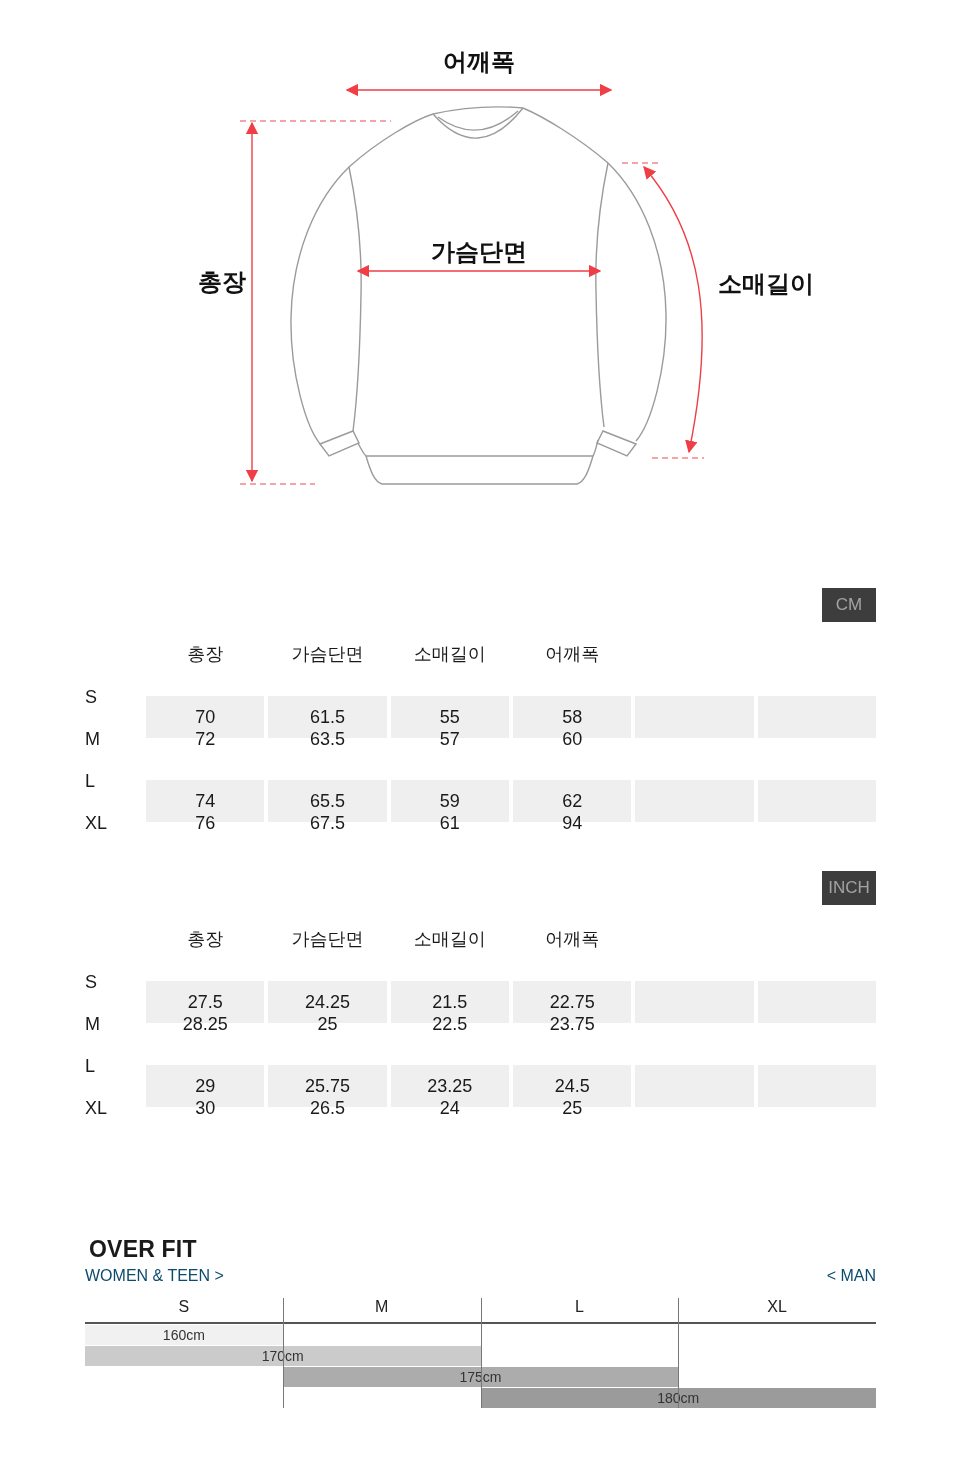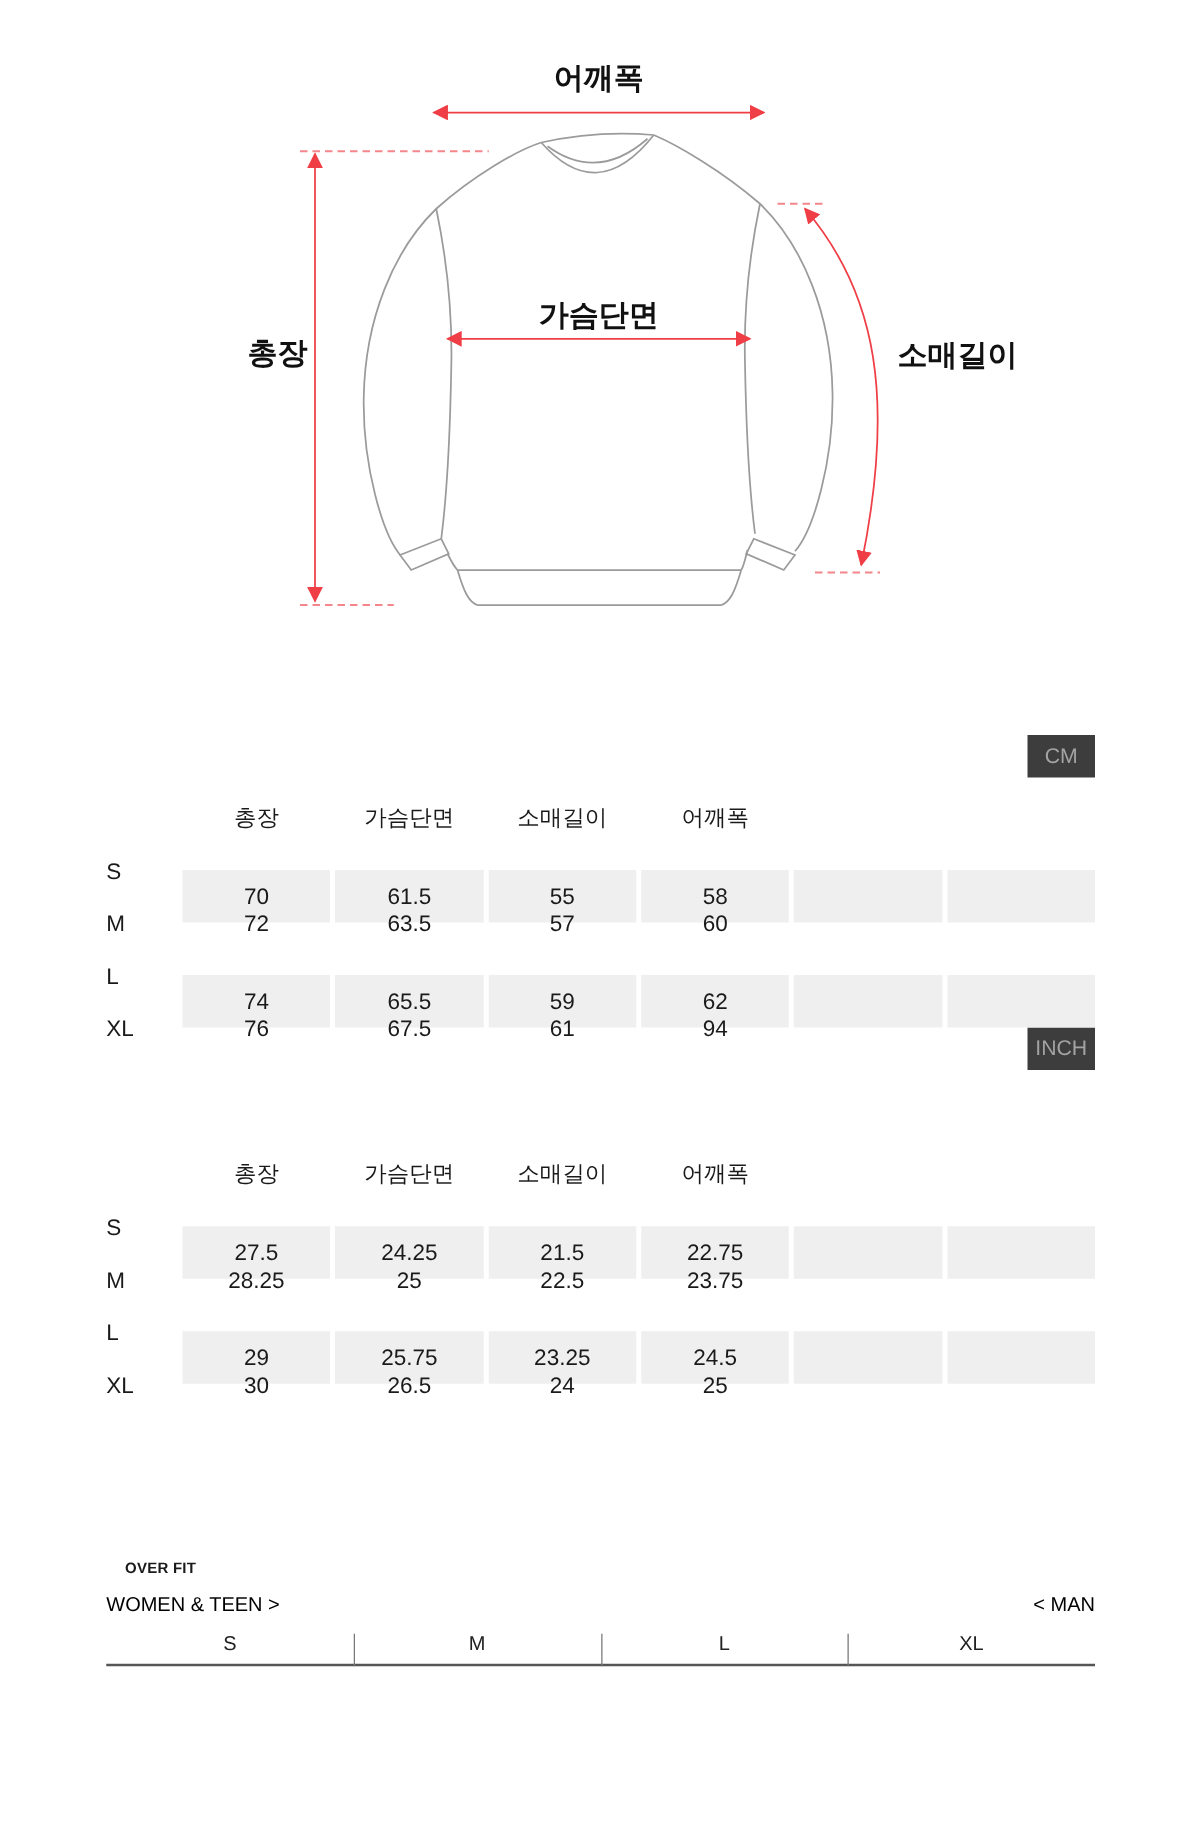--- a/index.html
+++ b/index.html
@@ -9,36 +9,36 @@
   
   .diagram{position:absolute;left:0;top:0;width:960px;height:545px;}
   .diagram text{font-family:"Liberation Sans","DejaVu Sans",sans-serif;font-weight:700;font-size:24px;fill:#111;}
 
   
   .spec-title{position:absolute;left:85px;top:586px;margin:0;font-size:23px;font-weight:800;letter-spacing:.5px;
     text-decoration:underline;text-underline-offset:4px;border-bottom:2px solid #111;padding-bottom:1px;}
   .unit-badge{position:absolute;left:822px;width:54px;height:34px;background:#3d3d3d;color:#a3a3a3;
     display:flex;align-items:center;justify-content:center;font-size:17px;}
   .badge-cm{top:588px;}
-  .badge-inch{top:822px;}
+  .badge-inch{top:871px;}
 
   .sizetable{position:absolute;left:85px;width:791px;}
   .cm-table{top:632px;}
   .inch-table{top:917px;}
   .trow{display:flex;gap:4px;height:42px;}
   .trow>div{height:100%;display:flex;align-items:center;justify-content:center;font-size:18px;}
   .thead{height:44px;}
   .tlabel{width:57px;flex:none;justify-content:flex-start !important;}
   .tcell{flex:1;min-width:0;}
   .shaded .tcell{background:#efefef;margin-top:20px;}
 
   
   .overfit{position:absolute;left:85px;top:1232px;width:791px;}
-  .overfit-title{margin:15px;font-size:12px;font-weight:800;letter-spacing:.2px;}
-  .overfit-sub{display:flex;justify-content:space-between;font-size:16px;color:#000000;margin-top:3px;}
+  .overfit-title{margin:4px;font-size:23px;font-weight:800;letter-spacing:.2px;}
+  .overfit-sub{display:flex;justify-content:space-between;font-size:16px;color:#0c4a6e;margin-top:3px;}
   .fitchart{position:relative;margin-top:13px;}
   .fit-labels{display:flex;border-bottom:2px solid #555;padding-bottom:6px;}
   .fit-labels span{width:25%;text-align:center;font-size:16px;color:#222;}
   .fit-bars{padding-top:1px;}
   .bar{position:relative;height:20px;margin-bottom:1px;display:flex;align-items:center;justify-content:center;
     font-size:14px;color:#333;}
   .bar-160{width:25%;background:#f1f1f1;}
   .bar-170{width:50%;background:#cbcbcb;}
   .bar-175{width:50%;margin-left:25%;background:#acacac;}
   .bar-180{width:50%;margin-left:50%;background:#9b9b9b;}
@@ -205,19 +205,25 @@
       <span>WOMEN &amp; TEEN &gt;</span>
       <span>&lt; MAN</span>
     </div>
     <div class="fitchart">
       <div class="fit-labels">
         <span>S</span>
         <span>M</span>
         <span>L</span>
         <span>XL</span>
       </div>
+      <div class="fit-bars">
+        <div class="bar bar-160">160cm</div>
+        <div class="bar bar-170">170cm</div>
+        <div class="bar bar-175">175cm</div>
+        <div class="bar bar-180">180cm</div>
+      </div>
       <div class="vline vline-1"></div>
       <div class="vline vline-2"></div>
       <div class="vline vline-3"></div>
     </div>
   </div>
 
 </div>
 
 </body></html>

